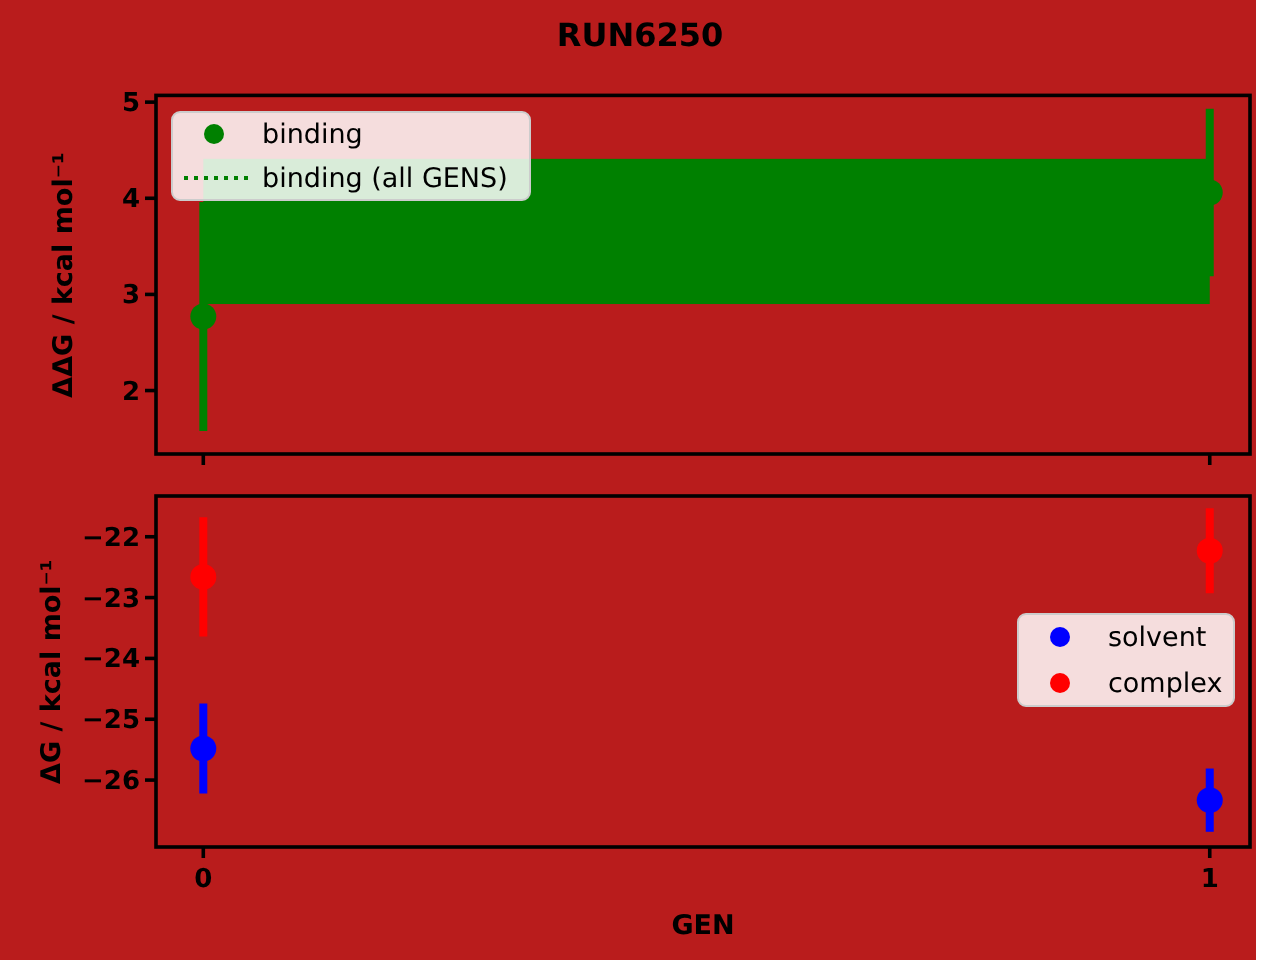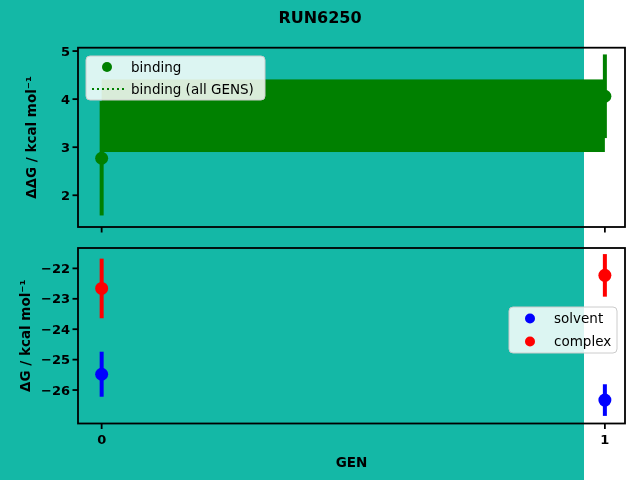--- a/index.html
+++ b/index.html
@@ -1,19 +1,19 @@
 <!DOCTYPE html>
 <html><head>
 <meta charset="utf-8">
 <style>
   html, body { margin: 0; padding: 0; background: #ffffff; }
   .figure-wrap {
     position: relative;
-    width: 584px; height: 480px;
-    background: #14b8a6;
+    width: 628px; height: 480px;
+    background: #b91c1c;
     font-family: "DejaVu Sans", sans-serif;
   }
   svg { display: block; }
   .fig-title  { font: 700 16px "DejaVu Sans", sans-serif; text-anchor: middle; fill: #000; }
   .axis-label { font: 700 13.5px "DejaVu Sans", sans-serif; fill: #000; }
   .tick       { font: 700 13px "DejaVu Sans", sans-serif; fill: #000; }
   .legend-text{ font: 400 13.5px "DejaVu Sans", sans-serif; fill: #000; }
 </style>
 </head>
 <body>

